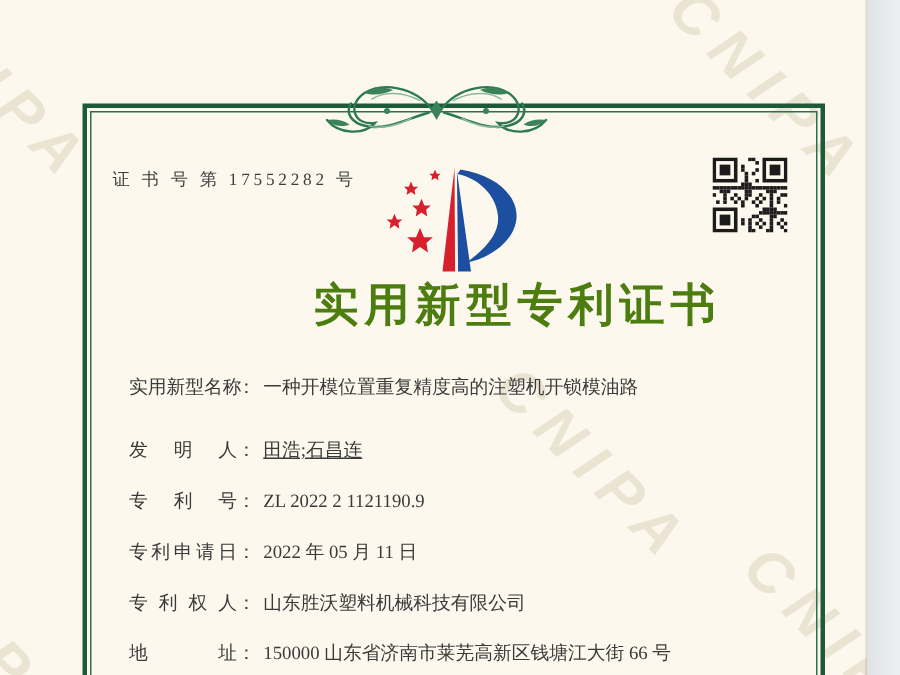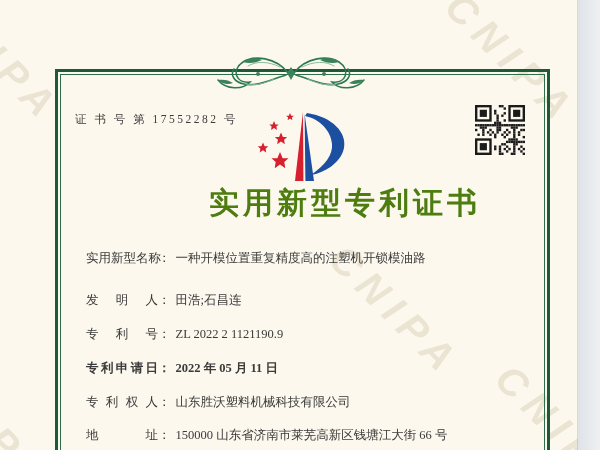--- a/index.html
+++ b/index.html
@@ -45,23 +45,23 @@
   .emblem{position:absolute;left:250px;top:103px;width:115px;height:85px;}
   .qr{position:absolute;left:475px;top:105px;width:50px;height:50px;}
   .title{
     position:absolute;left:55px;top:183px;width:580px;
     text-align:center;
     font-size:30px;font-weight:bold;letter-spacing:4px;color:#4d7c0f;
   }
   .fields{position:absolute;left:86px;top:250px;width:440px;height:200px;font-size:12.5px;color:#3a3a3a;}
   .frow{position:absolute;left:0;white-space:nowrap;}
   .frow:nth-child(1){top:0;}
-  .frow:nth-child(2){top:42px;}
+  .frow:nth-child(2){top:42px;text-decoration:underline;}
   .frow:nth-child(3){top:76px;}
-  .frow:nth-child(4){top:110px;font-weight:bold;}
+  .frow:nth-child(4){top:110px;}
   .frow:nth-child(5){top:144px;}
   .frow:nth-child(6){top:177px;}
   .flabel{
     display:inline-block;width:72px;
     text-align:justify;text-align-last:justify;
     vertical-align:top;
   }
   .fcolon{display:inline-block;}
   .fvalue{padding-left:5px;}
   

